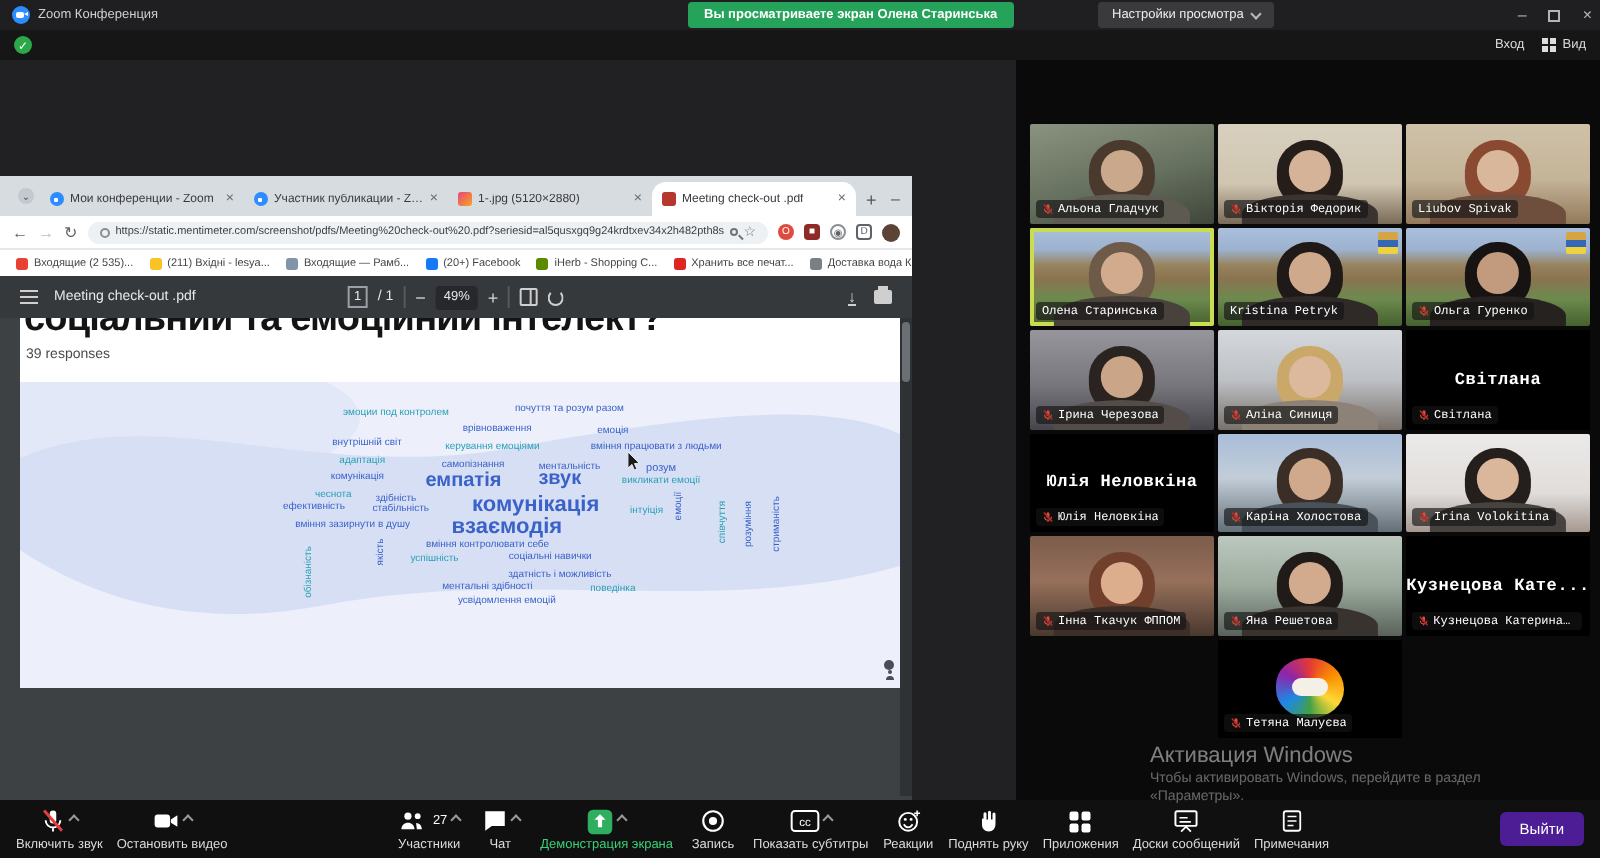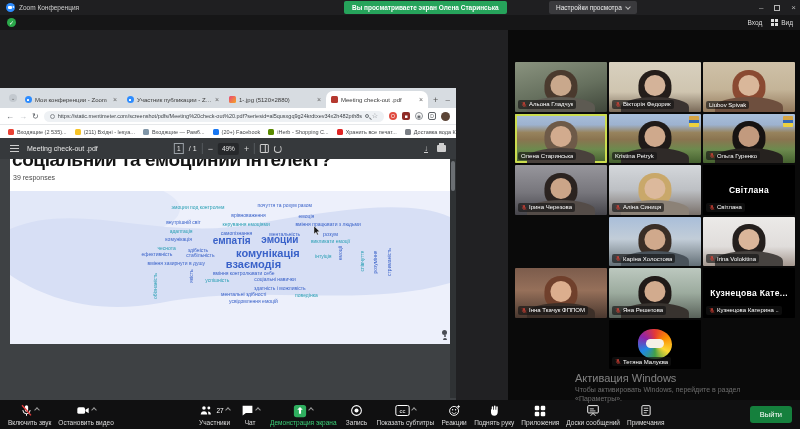--- a/index.html
+++ b/index.html
@@ -94,21 +94,21 @@
   .word.rot { transform:translate(-50%,-50%) rotate(-90deg); }
   .cursor-svg { position:absolute; }
   .menti-footer { position:absolute; right:3px; bottom:4px; display:flex; flex-direction:column; align-items:center; gap:1px; }
   .menti-dot { width:5px; height:5px; border-radius:50%; background:#4a4d55; }
   .menti-person { width:4px; height:2.5px; border-radius:2px 2px 0 0; background:#4a4d55; position:relative; margin-top:2px; }
   .menti-person:before { content:""; position:absolute; left:1px; top:-2.5px; width:2px; height:2px; border-radius:50%; background:#4a4d55; }
   .pdf-scrollbar { position:absolute; right:0; top:0; width:6px; height:239px; background:#2f3234; }
   .pdf-thumb { position:absolute; left:1px; top:2px; width:4px; height:30px; background:#6b6f73; border-radius:2px; }
 
   
-  .pgrid { position:absolute; left:0; top:0; width:292px; height:370px; }
+  .pgrid { position:absolute; left:0; top:0; width:292px; height:370px;font-family:Liberation Mono, monospace; }
   .tile { position:absolute; width:92px; height:49.5px; background:#000; overflow:hidden; border-radius:1px; }
   .tile.active-speaker { outline:2px solid #cbdc4e; outline-offset:-2px; }
   .person { position:absolute; inset:0; }
   .p-hair { position:absolute; left:50%; top:16%; width:36%; height:66%; transform:translateX(-50%); border-radius:48% 48% 42% 42%; }
   .p-face { position:absolute; left:50%; top:26%; width:23%; height:42%; transform:translateX(-50%); border-radius:50%; }
   .p-torso { position:absolute; left:50%; bottom:-10%; width:74%; height:40%; transform:translateX(-50%); border-radius:50% 50% 0 0; }
   .tile-name { position:absolute; inset:0; display:flex; align-items:center; justify-content:center; color:#fff; font-size:8.5px; font-weight:bold; letter-spacing:0.3px; }
   .tile-label { position:absolute; left:3px; bottom:3px; max-width:85px; background:rgba(20,20,20,0.65); border-radius:2px; display:flex; align-items:center; gap:2px; padding:1px 3px; }
   .tile-label span { color:#fff; font-size:6px; white-space:nowrap; overflow:hidden; text-overflow:ellipsis; }
   .corner-badge { position:absolute; right:2px; top:2px; width:10px; height:11px; border-radius:1px;
@@ -124,21 +124,21 @@
 
   
   .toolbar { position:absolute; left:0; top:400px; width:800px; height:29px; background:#101011; display:flex; align-items:center; padding:0 8px; gap:7px; z-index:30; }
   .tb-item { display:flex; flex-direction:column; align-items:center; justify-content:center; gap:1px; min-width:26px; }
   .tb-iconrow { height:14px; display:flex; align-items:center; gap:2px; }
   .tb-label { font-size:6.5px; color:#dcdcdc; white-space:nowrap; }
   .tb-item.accent .tb-label { color:#3bcf77; }
   .tb-chev { width:4px; height:4px; border-left:1px solid #9a9a9a; border-top:1px solid #9a9a9a; transform:rotate(45deg); margin-bottom:2px; }
   .tb-badge { color:#fff; font-size:6.5px; margin-left:1px; }
   .sp { flex:1; }
-  .leave-btn { background:#15803d; color:#fff; font-size:7.5px; padding:4px 10px; border-radius:3px; }
+  .leave-btn { background:#4c1d95; color:#fff; font-size:7.5px; padding:4px 10px; border-radius:3px; }
 </style>
 </head>
 <body>
 
 <div class="screen">
 
   <div class="titlebar">
     <div class="zoom-logo"></div>
     <div class="app-title">Zoom Конференция</div>
     <div class="banner">Вы просматриваете экран Олена Старинська</div>
@@ -280,21 +280,21 @@
               <span class="word" style="left: 61.5%; top: 31%; font-size: 5px; color: rgb(58, 98, 201);">емоція</span>
               <span class="word" style="left: 36%; top: 34%; font-size: 5px; color: rgb(58, 98, 201);">внутрішній світ</span>
               <span class="word" style="left: 49%; top: 35%; font-size: 5px; color: rgb(42, 160, 181);">керування емоціями</span>
               <span class="word" style="left: 66%; top: 35%; font-size: 5px; color: rgb(58, 98, 201);">вміння працювати з людьми</span>
               <span class="word" style="left: 35.5%; top: 39%; font-size: 5px; color: rgb(42, 160, 181);">адаптація</span>
               <span class="word" style="left: 47%; top: 40%; font-size: 5px; color: rgb(58, 98, 201);">самопізнання</span>
               <span class="word" style="left: 57%; top: 40.5%; font-size: 5px; color: rgb(58, 98, 201);">ментальність</span>
               <span class="word" style="left: 66.5%; top: 41%; font-size: 5.5px; color: rgb(58, 98, 201);">розум</span>
               <span class="word" style="left: 35%; top: 43.5%; font-size: 5px; color: rgb(58, 98, 201);">комунікація</span>
               <span class="word" style="left: 46%; top: 44.5%; font-size: 10px; color: rgb(58, 98, 201); font-weight: bold;">емпатія</span>
-              <span class="word" style="left: 56%; top: 44%; font-size: 10px; color: rgb(58, 98, 201); font-weight: bold;">эмоции</span>
+              <span class="word" style="left: 56%; top: 44%; font-size: 10px; color: rgb(58, 98, 201); font-weight: bold;">звук</span>
               <span class="word" style="left: 66.5%; top: 44.5%; font-size: 5px; color: rgb(42, 160, 181);">викликати емоції</span>
               <span class="word" style="left: 32.5%; top: 48%; font-size: 5px; color: rgb(42, 160, 181);">чеснота</span>
               <span class="word" style="left: 39%; top: 49%; font-size: 5px; color: rgb(58, 98, 201);">здібність</span>
               <span class="word" style="left: 30.5%; top: 51.5%; font-size: 5px; color: rgb(58, 98, 201);">ефективність</span>
               <span class="word" style="left: 39.5%; top: 52%; font-size: 5px; color: rgb(58, 98, 201);">стабільність</span>
               <span class="word" style="left: 53.5%; top: 51%; font-size: 11px; color: rgb(58, 98, 201); font-weight: bold;">комунікація</span>
               <span class="word" style="left: 65%; top: 52.5%; font-size: 5px; color: rgb(42, 160, 181);">інтуіція</span>
               <span class="word rot" style="left: 68.5%; top: 51%; font-size: 5px; color: rgb(58, 98, 201);">емоції</span>
               <span class="word" style="left: 34.5%; top: 56%; font-size: 5px; color: rgb(58, 98, 201);">вміння зазирнути в душу</span>
               <span class="word" style="left: 50.5%; top: 56.5%; font-size: 11px; color: rgb(58, 98, 201); font-weight: bold;">взаємодія</span>
@@ -450,20 +450,33 @@
               <span style="display:flex">
                 <svg width="6" height="7" viewBox="0 0 16 16">
                   <rect x="6" y="1.5" width="4" height="8" rx="2" fill="#e04b3f"></rect>
                   <path d="M3.5 7.5a4.5 4.5 0 0 0 9 0 M8 12v2.5" fill="none" stroke="#e04b3f" stroke-width="1.5"></path>
                   <line x1="2.5" y1="2" x2="13.5" y2="14" stroke="#b52c22" stroke-width="2"></line>
                 </svg>
               </span>
               <span>Світлана</span>
             </div>
           </div>
+          <div class="tile" style="left: 7px; top: 186.5px;">
+            <div class="tile-name">Юлія Неловкіна</div>
+            <div class="tile-label">
+              <span style="display:flex">
+                <svg width="6" height="7" viewBox="0 0 16 16">
+                  <rect x="6" y="1.5" width="4" height="8" rx="2" fill="#e04b3f"></rect>
+                  <path d="M3.5 7.5a4.5 4.5 0 0 0 9 0 M8 12v2.5" fill="none" stroke="#e04b3f" stroke-width="1.5"></path>
+                  <line x1="2.5" y1="2" x2="13.5" y2="14" stroke="#b52c22" stroke-width="2"></line>
+                </svg>
+              </span>
+              <span>Юлія Неловкіна</span>
+            </div>
+          </div>
           <div class="tile" style="left: 101px; top: 186.5px; background: linear-gradient(rgb(169, 190, 217) 0%, rgb(194, 205, 216) 45%, rgb(143, 154, 162) 75%, rgb(99, 111, 119) 100%);">
             <div class="person">
               <div class="p-hair" style="background:#3a2e26"></div>
               <div class="p-face" style="background:#d0a98c"></div>
               <div class="p-torso" style="background:#49525a"></div>
             </div>
             <div class="tile-label">
               <span style="display:flex">
                 <svg width="6" height="7" viewBox="0 0 16 16">
                   <rect x="6" y="1.5" width="4" height="8" rx="2" fill="#e04b3f"></rect>

